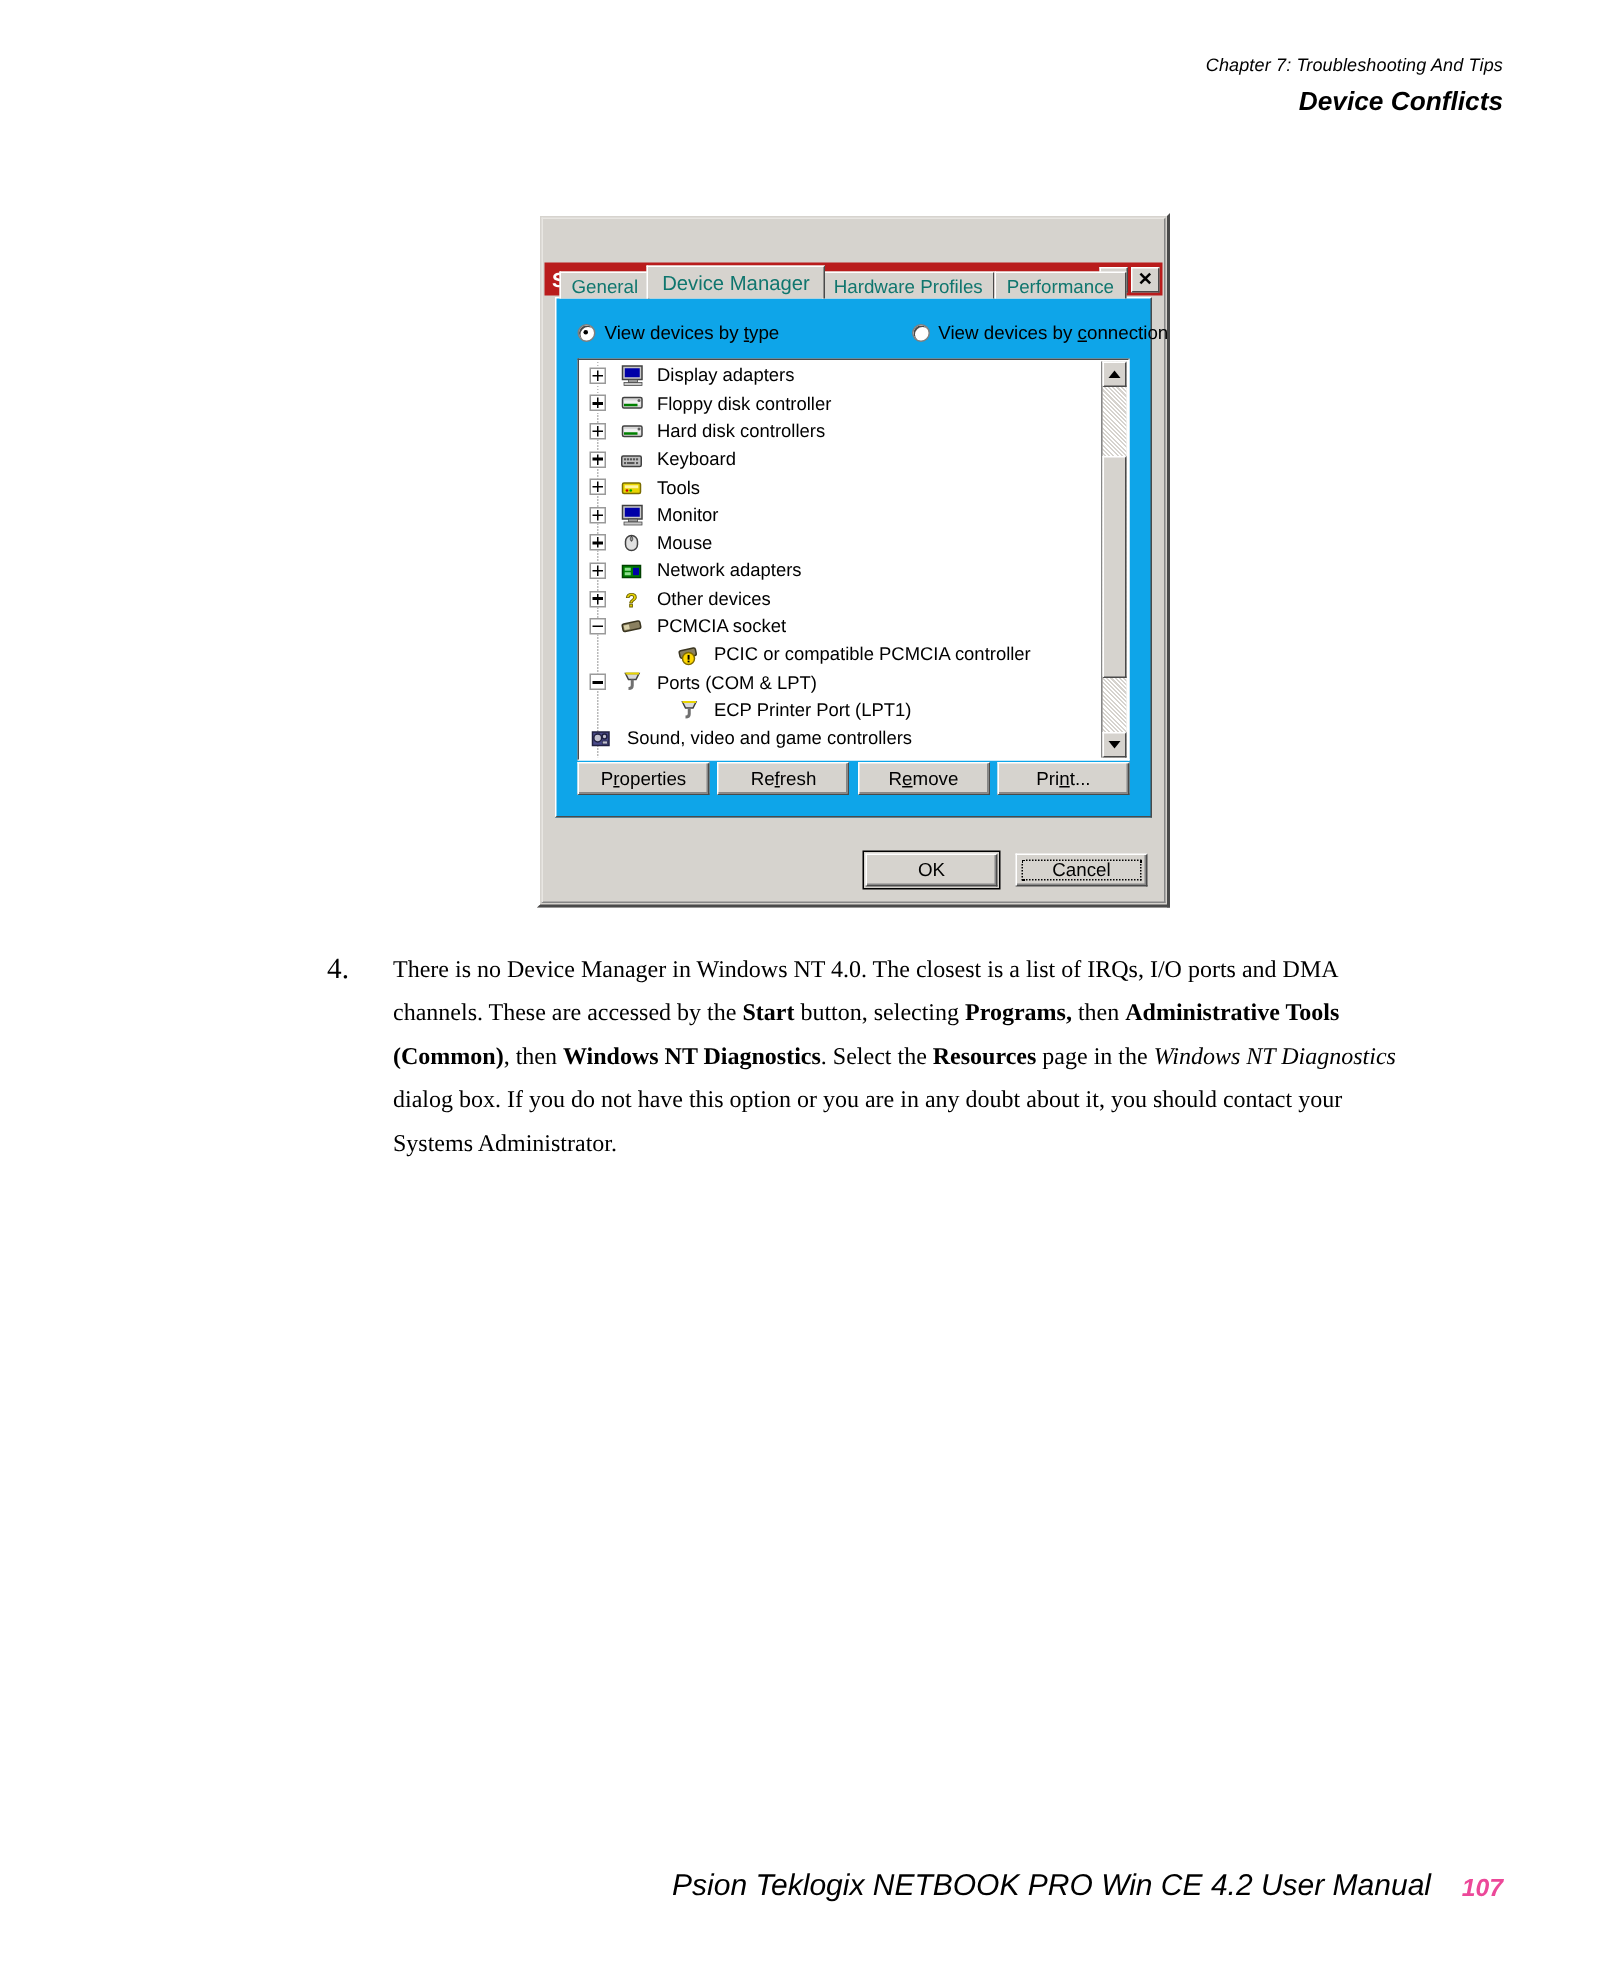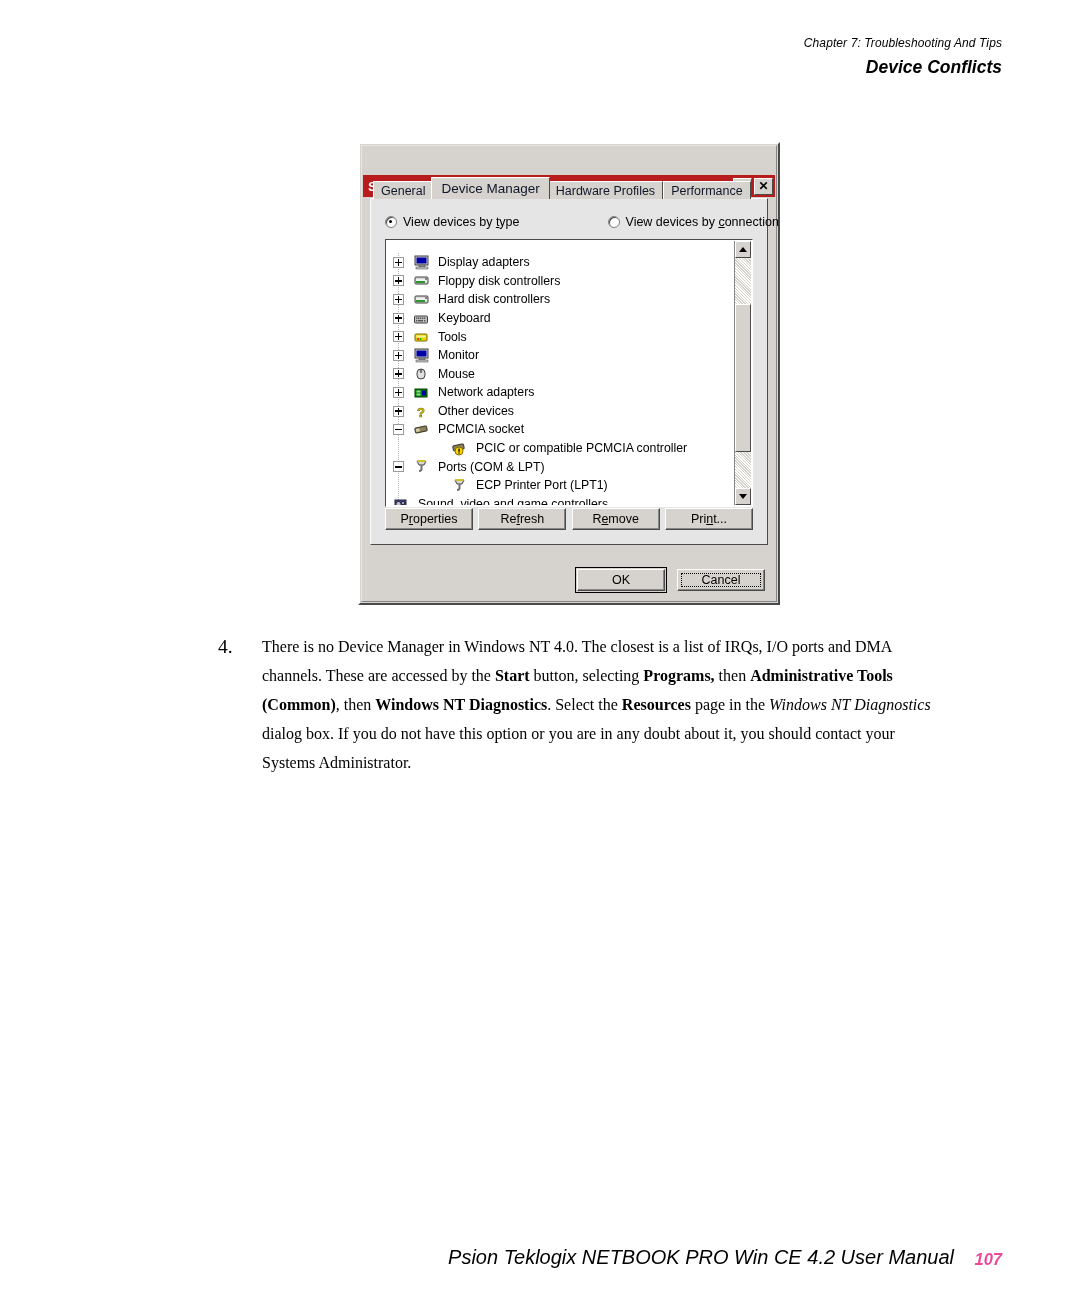--- a/index.html
+++ b/index.html
@@ -115,21 +115,21 @@
   .tab {
     height: 18px;
     padding: 0 7px;
     background: #d6d3ce;
     border-top: 1.5px solid #ffffff;
     border-left: 1.5px solid #ffffff;
     border-right: 1.5px solid #4a4a4a;
     display: flex;
     align-items: center;
     font-size: 12.5px;
-    color: #0f172a;
+    color: #0f766e;
     white-space: nowrap;
     position: relative;
     z-index: 1;
   }
   .tab.active {
     height: 22px;
     z-index: 3;
     margin: 0 -2px;
     padding: 0 9px;
     font-size: 13.5px;
@@ -137,21 +137,21 @@
     background: #d6d3ce;
   }
 
   
   .tabpage {
     position: absolute;
     left: 10px;
     top: 54px;
     right: 10px;
     bottom: 58px;
-    background: #e5e5e5;
+    background: #0ea5e9;
     border-top: 1.5px solid #ffffff;
     border-left: 1.5px solid #ffffff;
     border-right: 1.5px solid #4a4a4a;
     border-bottom: 1.5px solid #4a4a4a;
     padding-left: 23px;
   }
 
   .radio-row {
     position: absolute;
     left: 14px;
@@ -193,21 +193,20 @@
     border-top: 1.5px solid #4a4a4a;
     border-left: 1.5px solid #4a4a4a;
     border-right: 1.5px solid #ffffff;
     border-bottom: 1.5px solid #ffffff;
     overflow: hidden;
   }
   .treeclip {
     position: absolute;
     left: 1px; top: 1px; right: 18px; bottom: 1px;
     overflow: hidden;
-    margin-top: 12px;
   }
   .tree-row {
     height: 18.6px;
     display: flex;
     align-items: center;
     font-size: 12.3px;
     color: #000;
     white-space: nowrap;
     position: relative;
   }
@@ -461,21 +460,21 @@
                 <span class="v"></span>
               </span>
             <span class="tico">
               <svg width="19" height="15" viewBox="0 0 19 15">
                   <rect x="2" y="4" width="13" height="7" rx="1" fill="#d8d8d8" stroke="#404040"></rect>
                   <rect x="3" y="6" width="11" height="3" fill="#f0f0f0"></rect>
                   <path d="M3 9 h9" stroke="#008000" stroke-width="1.6"></path>
                   <circle cx="13" cy="6" r="1" fill="#606060"></circle>
                 </svg>
             </span>
-            <span class="label">Floppy disk controllers</span>
+            <span class="label">Floppy disk controller</span>
           </div>
 
           <div class="tree-row lvl0">
             <span class="expander">
                 <span class="h"></span>
                 <span class="v"></span>
               </span>
             <span class="tico">
               <svg width="19" height="15" viewBox="0 0 19 15">
                   <rect x="2" y="4" width="13" height="7" rx="1" fill="#d8d8d8" stroke="#404040"></rect>

